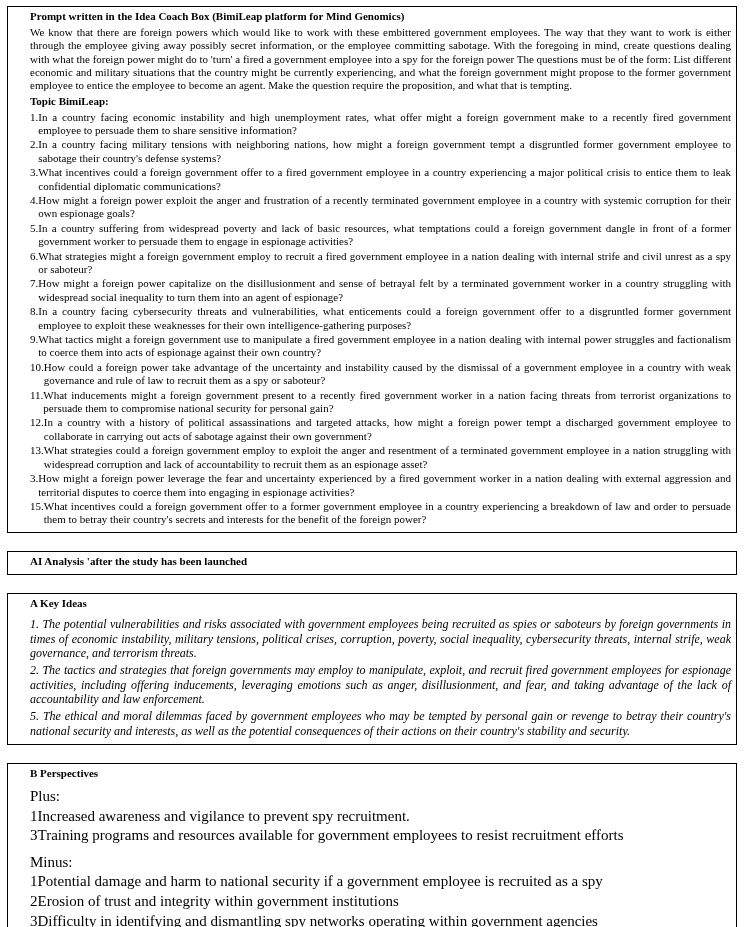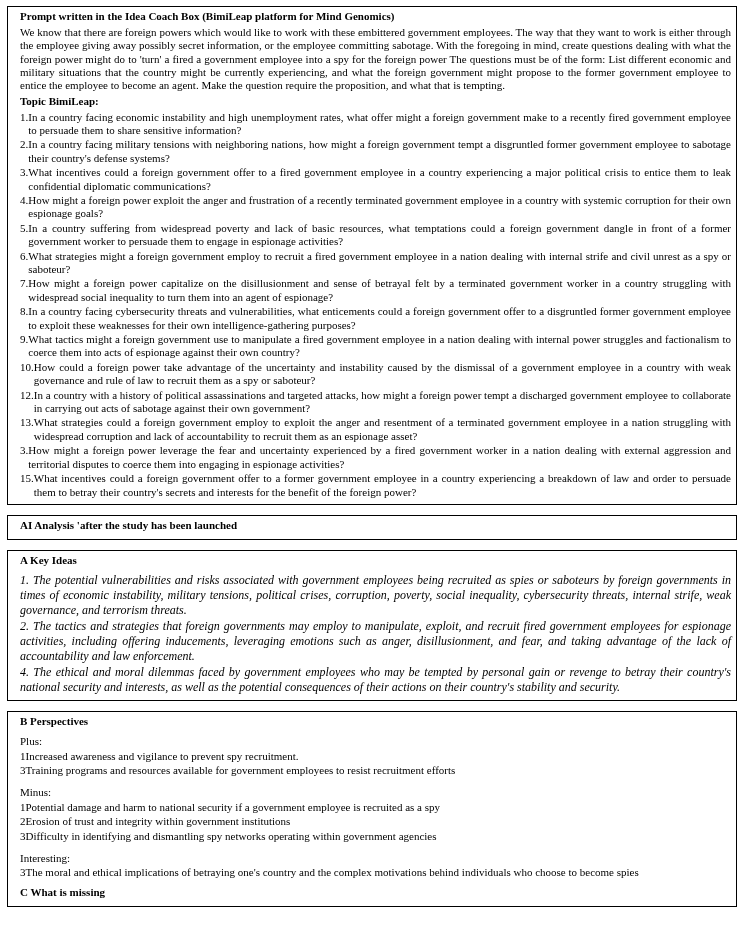--- a/index.html
+++ b/index.html
@@ -14,22 +14,22 @@
   .page {
     width: 744px;
     min-height: 927px;
     box-sizing: border-box;
     padding: 6px 7px 8px 7px;
     background: #ffffff;
   }
   .panel {
     border: 1px solid #000000;
     box-sizing: border-box;
-    padding: 3px 5px 4px 12px;
-    margin-bottom: 10px;
+    padding: 3px 5px 4px 22px;
+    margin-bottom: 18px;
   }
   .hdr {
     font-weight: bold;
     font-size: 11px;
     line-height: 1.25;
     margin: 0 0 2px 0;
   }
   .para {
     font-size: 11px;
     line-height: 1.22;
@@ -50,21 +50,21 @@
     display: flex;
   }
   .qnum {
     flex: 0 0 auto;
     white-space: pre;
   }
   .qtext {
     flex: 1 1 auto;
   }
   .line {
-    font-size: 11px;
+    font-size: 15px;
     line-height: 1.24;
     margin: 0 0 1px 0;
     text-align: justify;
   }
   .spacer {
     height: 7px;
   }
   .numbered {
     font-size: 12px;
     line-height: 1.22;
@@ -120,20 +120,24 @@
     </div>
     <div class="qitem">
       <span class="qnum">9.</span>
       <span class="qtext">What tactics might a foreign government use to manipulate a fired government employee in a nation dealing with internal power struggles and factionalism to coerce them into acts of espionage against their own country?</span>
     </div>
     <div class="qitem">
       <span class="qnum">10.</span>
       <span class="qtext">How could a foreign power take advantage of the uncertainty and instability caused by the dismissal of a government employee in a country with weak governance and rule of law to recruit them as a spy or saboteur?</span>
     </div>
     <div class="qitem">
+      <span class="qnum">11.</span>
+      <span class="qtext">What inducements might a foreign government present to a recently fired government worker in a nation facing threats from terrorist organizations to persuade them to compromise national security for personal gain?</span>
+    </div>
+    <div class="qitem">
       <span class="qnum">12.</span>
       <span class="qtext">In a country with a history of political assassinations and targeted attacks, how might a foreign power tempt a discharged government employee to collaborate in carrying out acts of sabotage against their own government?</span>
     </div>
     <div class="qitem">
       <span class="qnum">13.</span>
       <span class="qtext">What strategies could a foreign government employ to exploit the anger and resentment of a terminated government employee in a nation struggling with widespread corruption and lack of accountability to recruit them as an espionage asset?</span>
     </div>
     <div class="qitem">
       <span class="qnum">3.</span>
       <span class="qtext">How might a foreign power leverage the fear and uncertainty experienced by a fired government worker in a nation dealing with external aggression and territorial disputes to coerce them into engaging in espionage activities?</span>
@@ -146,21 +150,21 @@
 
   <div class="panel">
     <div class="hdr">AI Analysis 'after the study has been launched</div>
   </div>
 
   <div class="panel">
     <div class="hdr">A Key Ideas</div>
     <div class="block-gap"></div>
     <div class="numbered">1. The potential vulnerabilities and risks associated with government employees being recruited as spies or saboteurs by foreign governments in times of economic instability, military tensions, political crises, corruption, poverty, social inequality, cybersecurity threats, internal strife, weak governance, and terrorism threats.</div>
     <div class="numbered">2. The tactics and strategies that foreign governments may employ to manipulate, exploit, and recruit fired government employees for espionage activities, including offering inducements, leveraging emotions such as anger, disillusionment, and fear, and taking advantage of the lack of accountability and law enforcement.</div>
-    <div class="numbered">4. The ethical and moral dilemmas faced by government employees who may be tempted by personal gain or revenge to betray their country's national security and interests, as well as the potential consequences of their actions on their country's stability and security.</div>
+    <div class="numbered">5. The ethical and moral dilemmas faced by government employees who may be tempted by personal gain or revenge to betray their country's national security and interests, as well as the potential consequences of their actions on their country's stability and security.</div>
   </div>
 
   <div class="panel">
     <div class="hdr">B Perspectives</div>
     <div class="block-gap"></div>
     <div class="line">Plus:</div>
     <div class="line">1Increased awareness and vigilance to prevent spy recruitment.</div>
     <div class="line">3Training programs and resources available for government employees to resist recruitment efforts</div>
     <div class="spacer"></div>
     <div class="line">Minus:</div>

